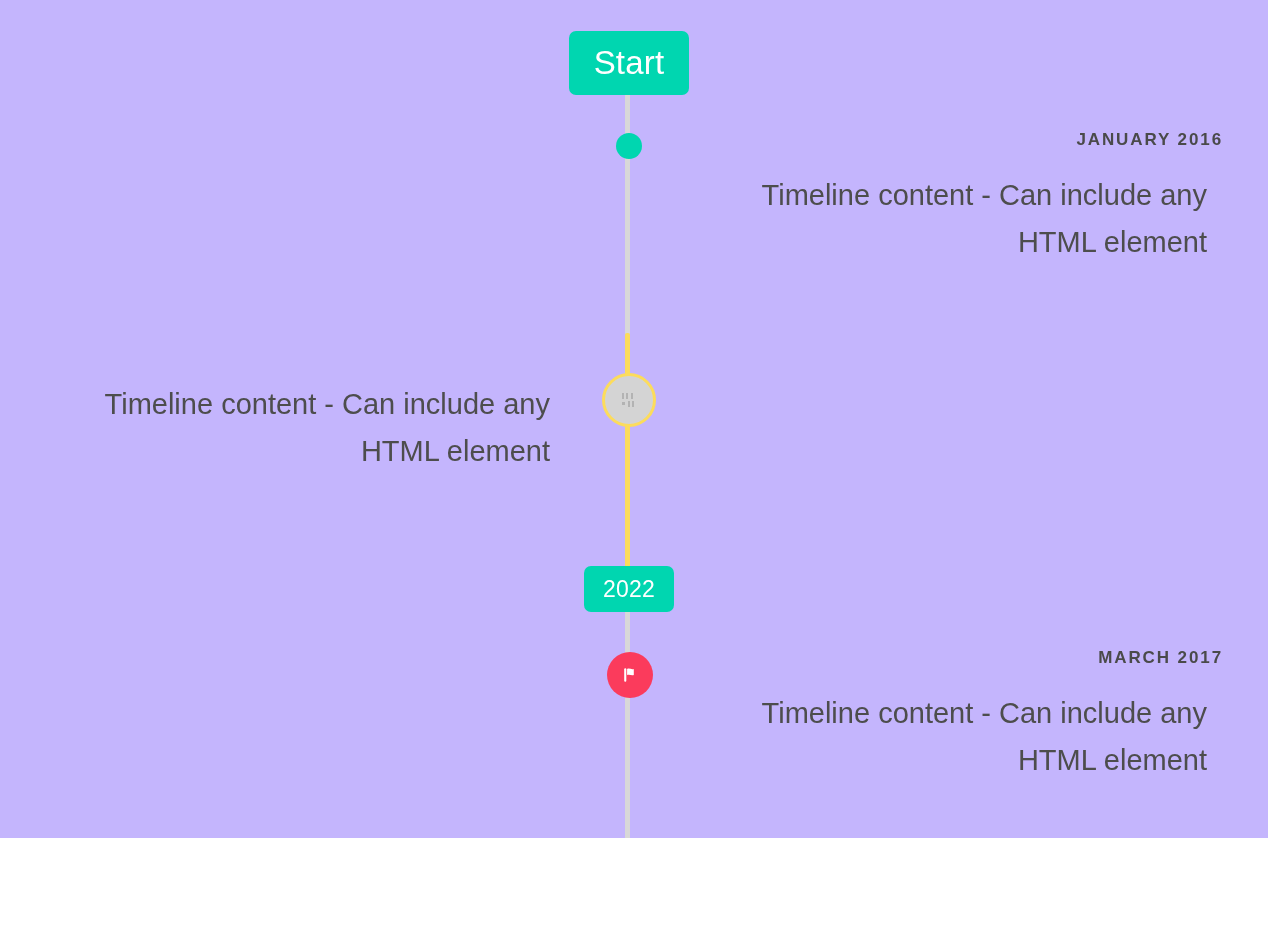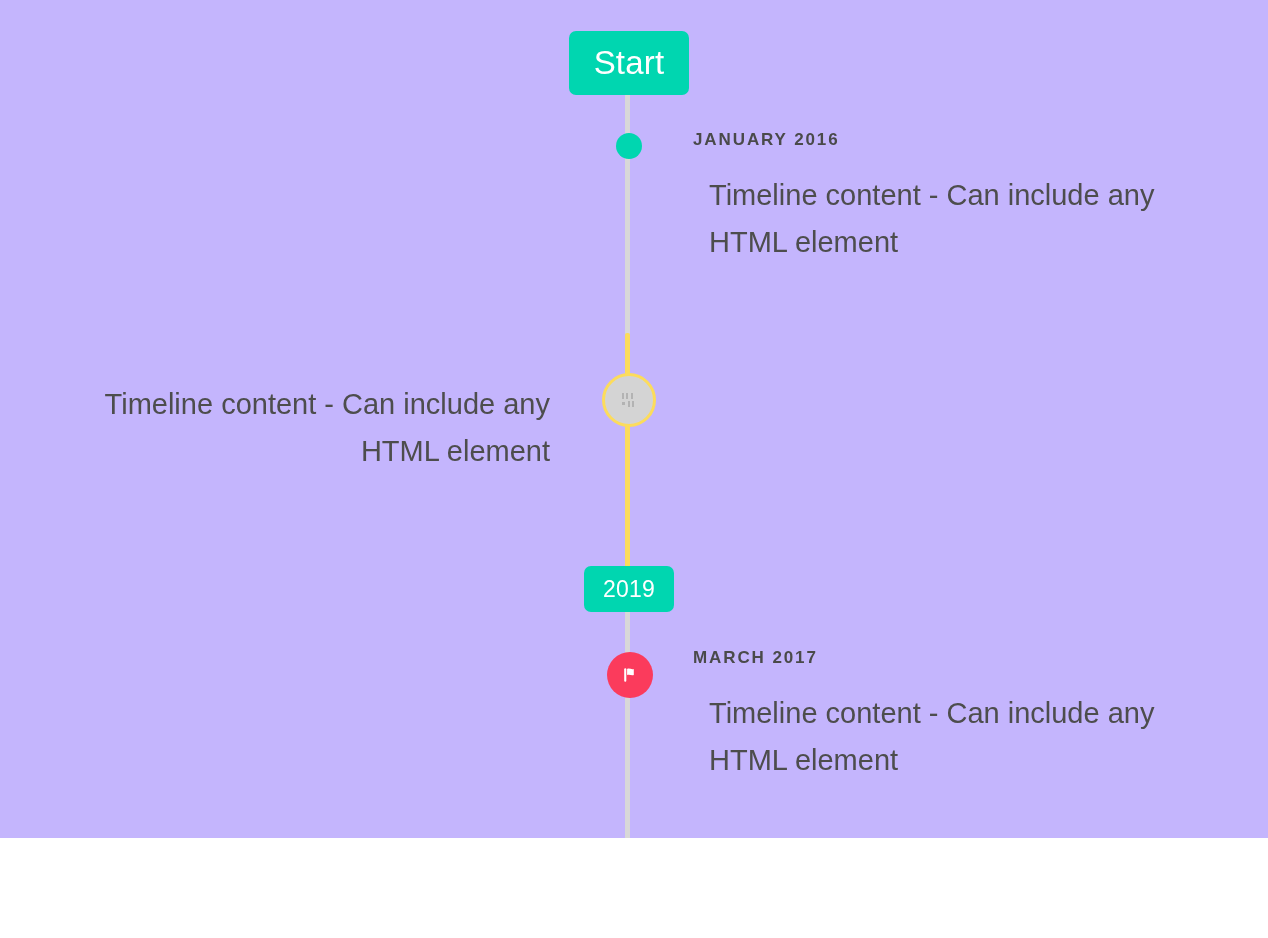--- a/index.html
+++ b/index.html
@@ -102,21 +102,21 @@
   }
   .bg-a { left: 1px;  top: 0px;  width: 2px; height: 6px; }
   .bg-b { left: 5px;  top: 0px;  width: 2px; height: 6px; }
   .bg-c { left: 10px; top: 0px;  width: 2px; height: 6px; }
   .bg-d { left: 1px;  top: 9px;  width: 3px; height: 3px; }
   .bg-e { left: 7px;  top: 8px;  width: 2px; height: 6px; }
   .bg-f { left: 11px; top: 8px;  width: 2px; height: 6px; }
 
   
   .entry { position: absolute; }
-  .entry-right { left: 693px; width: 530px; text-align: left; }
+  .entry-right { left: 693px; width: 530px; text-align: right; }
   .entry-left  { left: 38px;  width: 528px; text-align: right; }
 
   .entry-1 { top: 131px; }
   .entry-2 { top: 365px; }
   .entry-3 { top: 649px; }
 
   .entry-date {
     font-size: 17px;
     font-weight: bold;
     letter-spacing: 1.9px;
@@ -159,21 +159,21 @@
       <i class="bg-d"></i>
         <i class="bg-e"></i>
         <i class="bg-f"></i>
     </span>
   </div>
   <div class="entry entry-left entry-2">
     <p class="entry-body">Timeline content - Can include any HTML element</p>
   </div>
 
   <div class="cap-badge cap-year">
-    <span>2019</span>
+    <span>2022</span>
   </div>
 
   <div class="marker marker-flag">
     <svg class="flag-glyph" width="22" height="22" viewBox="0 0 22 22" aria-hidden="true">
       <rect x="5.2" y="4.2" width="2.1" height="13.6" rx="1" fill="#ffffff"></rect>
       <path d="M8.1 5.0 C10.3 3.6 12.6 6.0 14.8 4.9 L14.8 11.0 C12.6 12.1 10.3 9.7 8.1 11.1 Z" fill="#ffffff"></path>
     </svg>
   </div>
   <div class="entry entry-right entry-3">
     <p class="entry-date">MARCH 2017</p>

